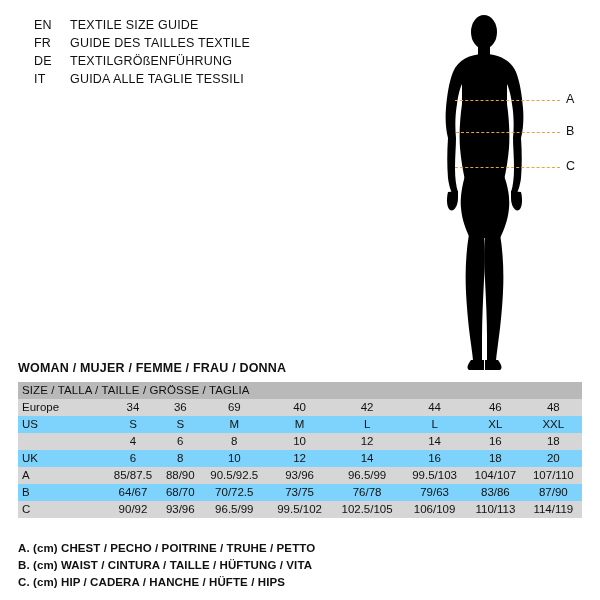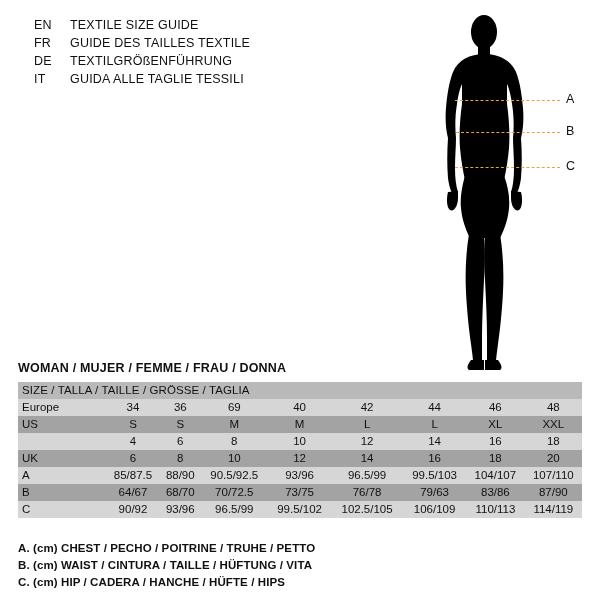--- a/index.html
+++ b/index.html
@@ -109,21 +109,21 @@
   }
   tr.header-row th {
     font-size: 11.5px;
     font-weight: normal;
     letter-spacing: 0.1px;
   }
   tr.shaded {
     background: #d6d6d6;
   }
   tr.plain {
-    background: #a3a3a3;
+    background: #7dd3fc;
   }
 
   
   .footnotes {
     position: absolute;
     left: 18px;
     top: 540px;
     width: 500px;
   }
   .footnote {

